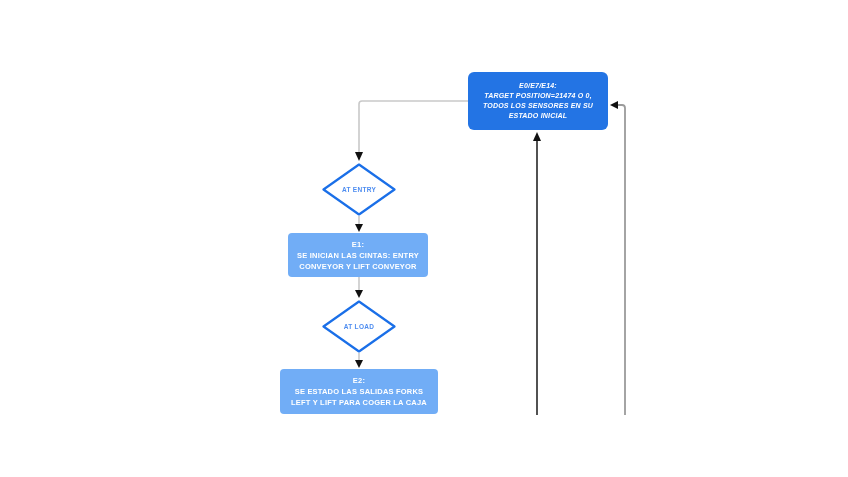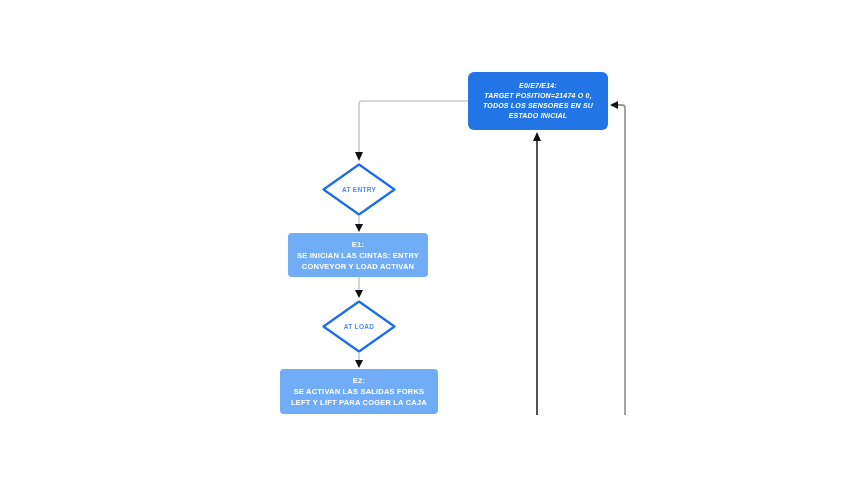--- a/index.html
+++ b/index.html
@@ -124,29 +124,29 @@
   <div class="node diamond" style="left:322px; top:163px; width:74px; height:53px;">
     <svg width="74" height="53" viewBox="0 0 74 53">
       <polygon points="37,1.5 72.5,26.5 37,51.5 1.5,26.5" fill="#ffffff" stroke="#1a6fe8" stroke-width="2.2" stroke-linejoin="round"></polygon>
     </svg>
     <div class="node-text">AT ENTRY</div>
   </div>
 
   <div class="node proc proc-light" style="left:288px; top:233px; width:140px; height:44px;">
     <div class="node-text txt-light">E1:
 SE INICIAN LAS CINTAS: ENTRY
-CONVEYOR Y LOAD ACTIVAN</div>
+CONVEYOR Y LIFT CONVEYOR</div>
   </div>
 
   <div class="node diamond" style="left:322px; top:300px; width:74px; height:53px;">
     <svg width="74" height="53" viewBox="0 0 74 53">
       <polygon points="37,1.5 72.5,26.5 37,51.5 1.5,26.5" fill="#ffffff" stroke="#1a6fe8" stroke-width="2.2" stroke-linejoin="round"></polygon>
     </svg>
     <div class="node-text">AT LOAD</div>
   </div>
 
   <div class="node proc proc-light" style="left:280px; top:369px; width:158px; height:45px;">
     <div class="node-text txt-light">E2:
-SE ACTIVAN LAS SALIDAS FORKS
+SE ESTADO LAS SALIDAS FORKS
 LEFT Y LIFT PARA COGER LA CAJA</div>
   </div>
 
 </div>
 
 </body></html>

